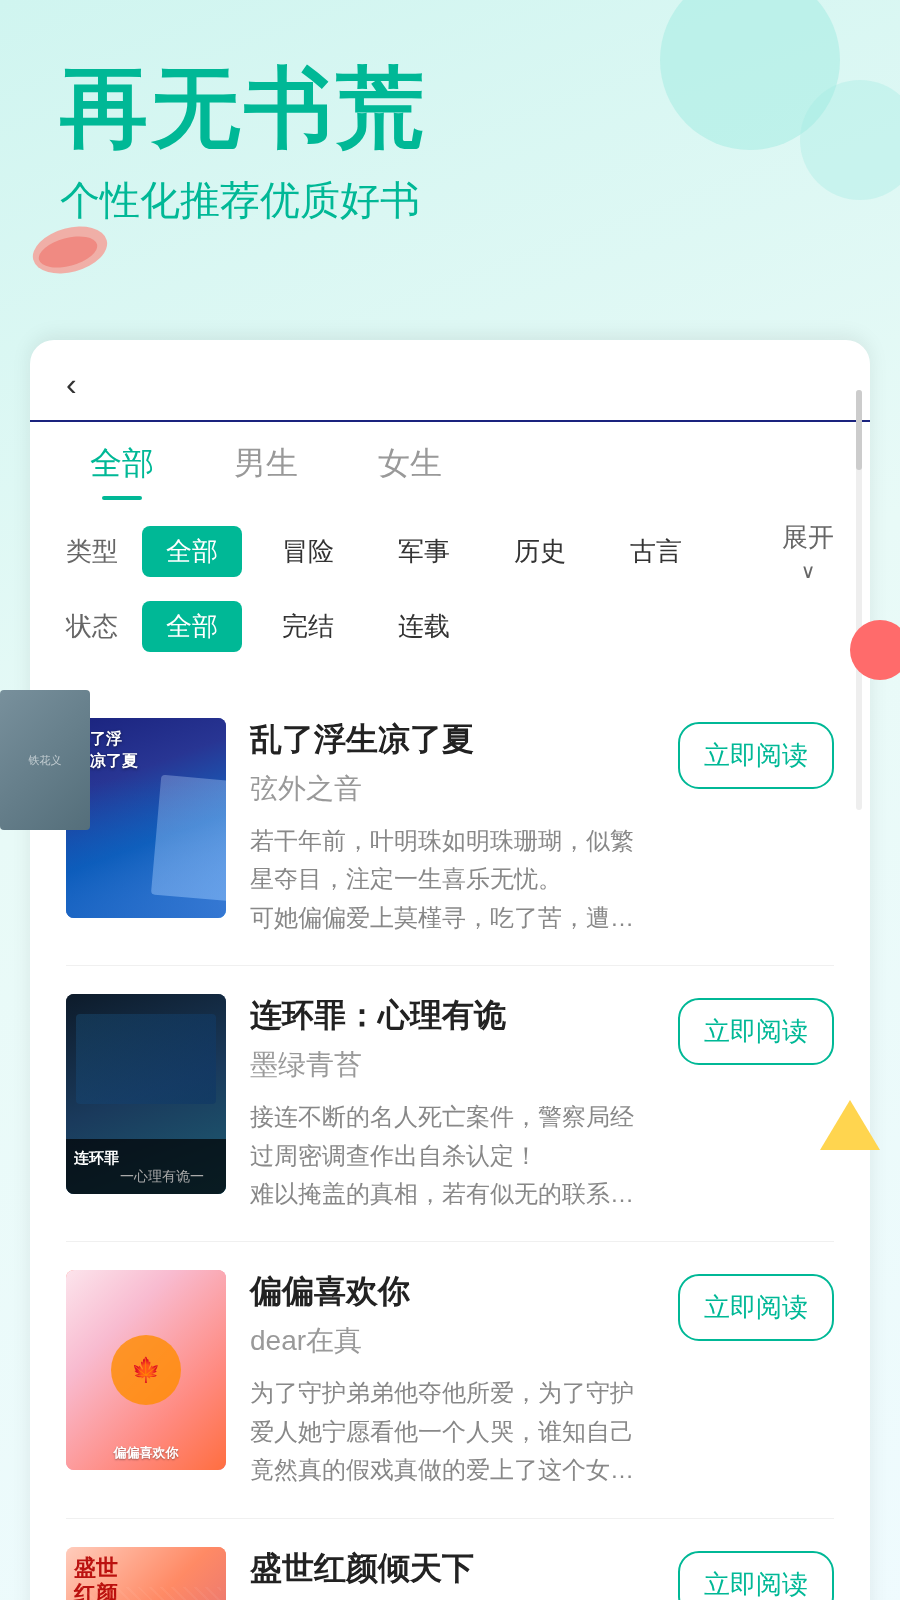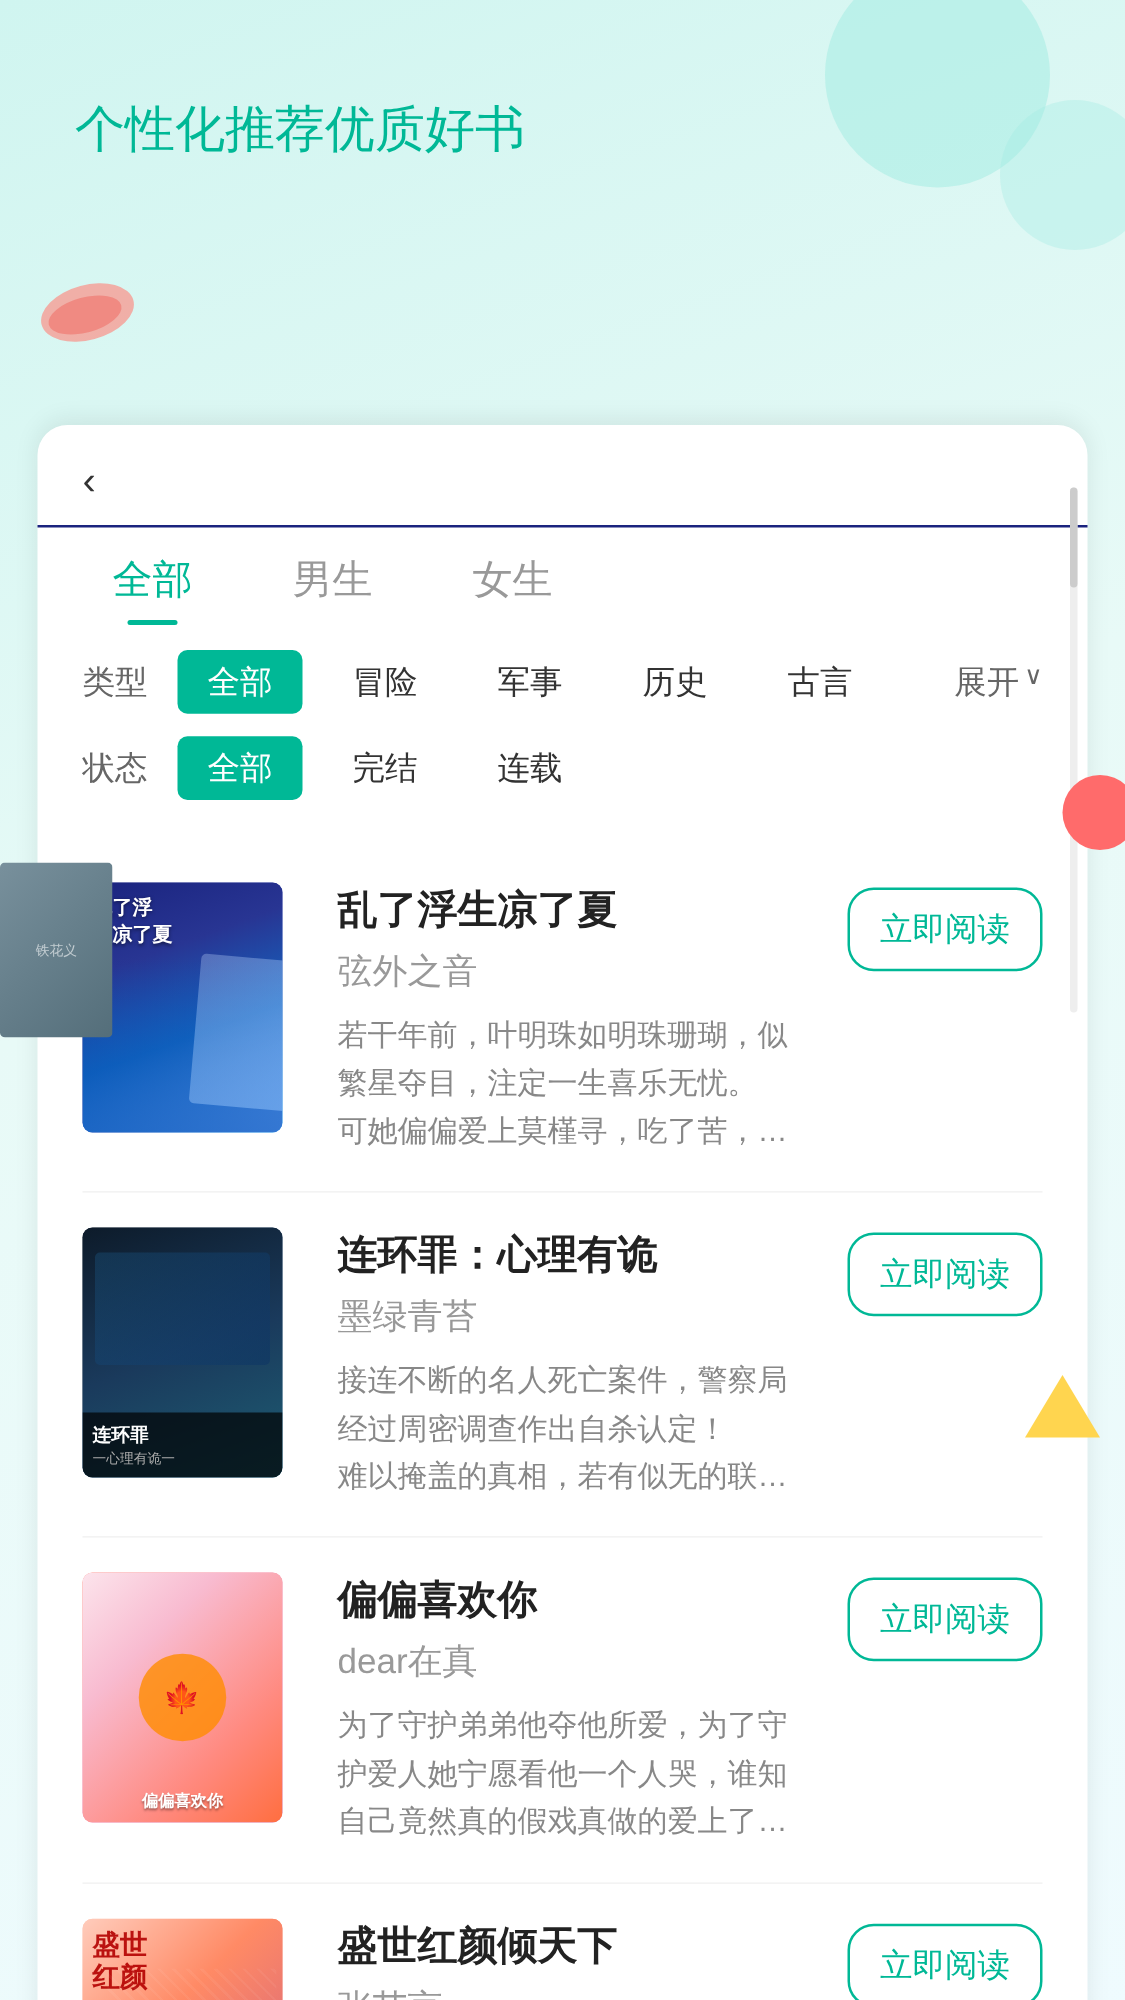--- a/index.html
+++ b/index.html
@@ -147,23 +147,24 @@
     .filter-tag.active {
       background: #00b896;
       color: #fff;
       border-radius: 8px;
     }
     .filter-expand {
       margin-left: auto;
       font-size: 26px;
       color: #666;
       display: flex;
-      align-items: flex-start;
+      align-items: center;
       gap: 4px;
       cursor: pointer;
+      flex-direction: column;
     }
 
     
     .book-list {
       padding: 0 36px;
     }
     .book-item {
       display: flex;
       align-items: flex-start;
       padding: 28px 0;
@@ -172,21 +173,20 @@
     }
     .book-cover {
       width: 160px;
       height: 200px;
       border-radius: 8px;
       flex-shrink: 0;
       overflow: hidden;
     }
     .book-info {
       flex: 1;
-      margin-left: 20px;
     }
     .book-title {
       font-size: 32px;
       font-weight: 600;
       color: #222;
       margin-bottom: 8px;
     }
     .book-author {
       font-size: 28px;
       color: #999;
@@ -292,20 +292,21 @@
   </style>
 </head>
 <body>
 
 <div class="outer-container">
 
   <div class="hero">
     <div class="deco-circle-tl"></div>
     <div class="deco-circle-tr"></div>
 
+    <h1 class="hero-title">再无书荒</h1>
     <p class="hero-subtitle">个性化推荐优质好书</p>
 
     <div class="deco-leaf">
       <svg viewBox="0 0 80 60" xmlns="http://www.w3.org/2000/svg">
         <ellipse cx="40" cy="30" rx="38" ry="22" fill="#f4a29a" opacity="0.85" transform="rotate(-15 40 30)"></ellipse>
         <ellipse cx="38" cy="32" rx="30" ry="14" fill="#f07a72" opacity="0.7" transform="rotate(-15 38 32)"></ellipse>
       </svg>
     </div>
   </div>
 
@@ -372,21 +373,21 @@
           <div class="book-desc">若干年前，叶明珠如明珠珊瑚，似繁星夺目，注定一生喜乐无忧。<br>可她偏偏爱上莫槿寻，吃了苦，遭了难，容颜尽毁，骨肉分离，…</div>
         </div>
         <button class="read-btn">立即阅读</button>
       </div>
 
       <div class="book-item">
         <div class="book-cover cover-2">
           <div style="width:100%;height:100%;position:relative;background:linear-gradient(160deg,#0d1b2a 0%,#1a3a5c 50%,#1e5f74 100%);">
             <div style="position:absolute;bottom:0;left:0;right:0;padding:8px;background:rgba(0,0,0,0.7);">
               <div style="color:white;font-size:15px;font-weight:700;line-height:1.4;">连环罪</div>
-              <div style="color:#aaa;font-size:11px;">一心理有诡一</div>
+              <div style="color:#aaa;font-size:14px;margin-left:46px;">一心理有诡一</div>
             </div>
             <div style="position:absolute;top:20px;left:10px;right:10px;height:90px;background:linear-gradient(135deg,rgba(30,100,150,0.3),rgba(10,50,100,0.5));border-radius:4px;"></div>
           </div>
         </div>
         <div class="book-info">
           <div class="book-title">连环罪：心理有诡</div>
           <div class="book-author">墨绿青苔</div>
           <div class="book-desc">接连不断的名人死亡案件，警察局经过周密调查作出自杀认定！<br>难以掩盖的真相，若有似无的联系，诱引着警察暗中追踪。…</div>
         </div>
         <button class="read-btn">立即阅读</button>

